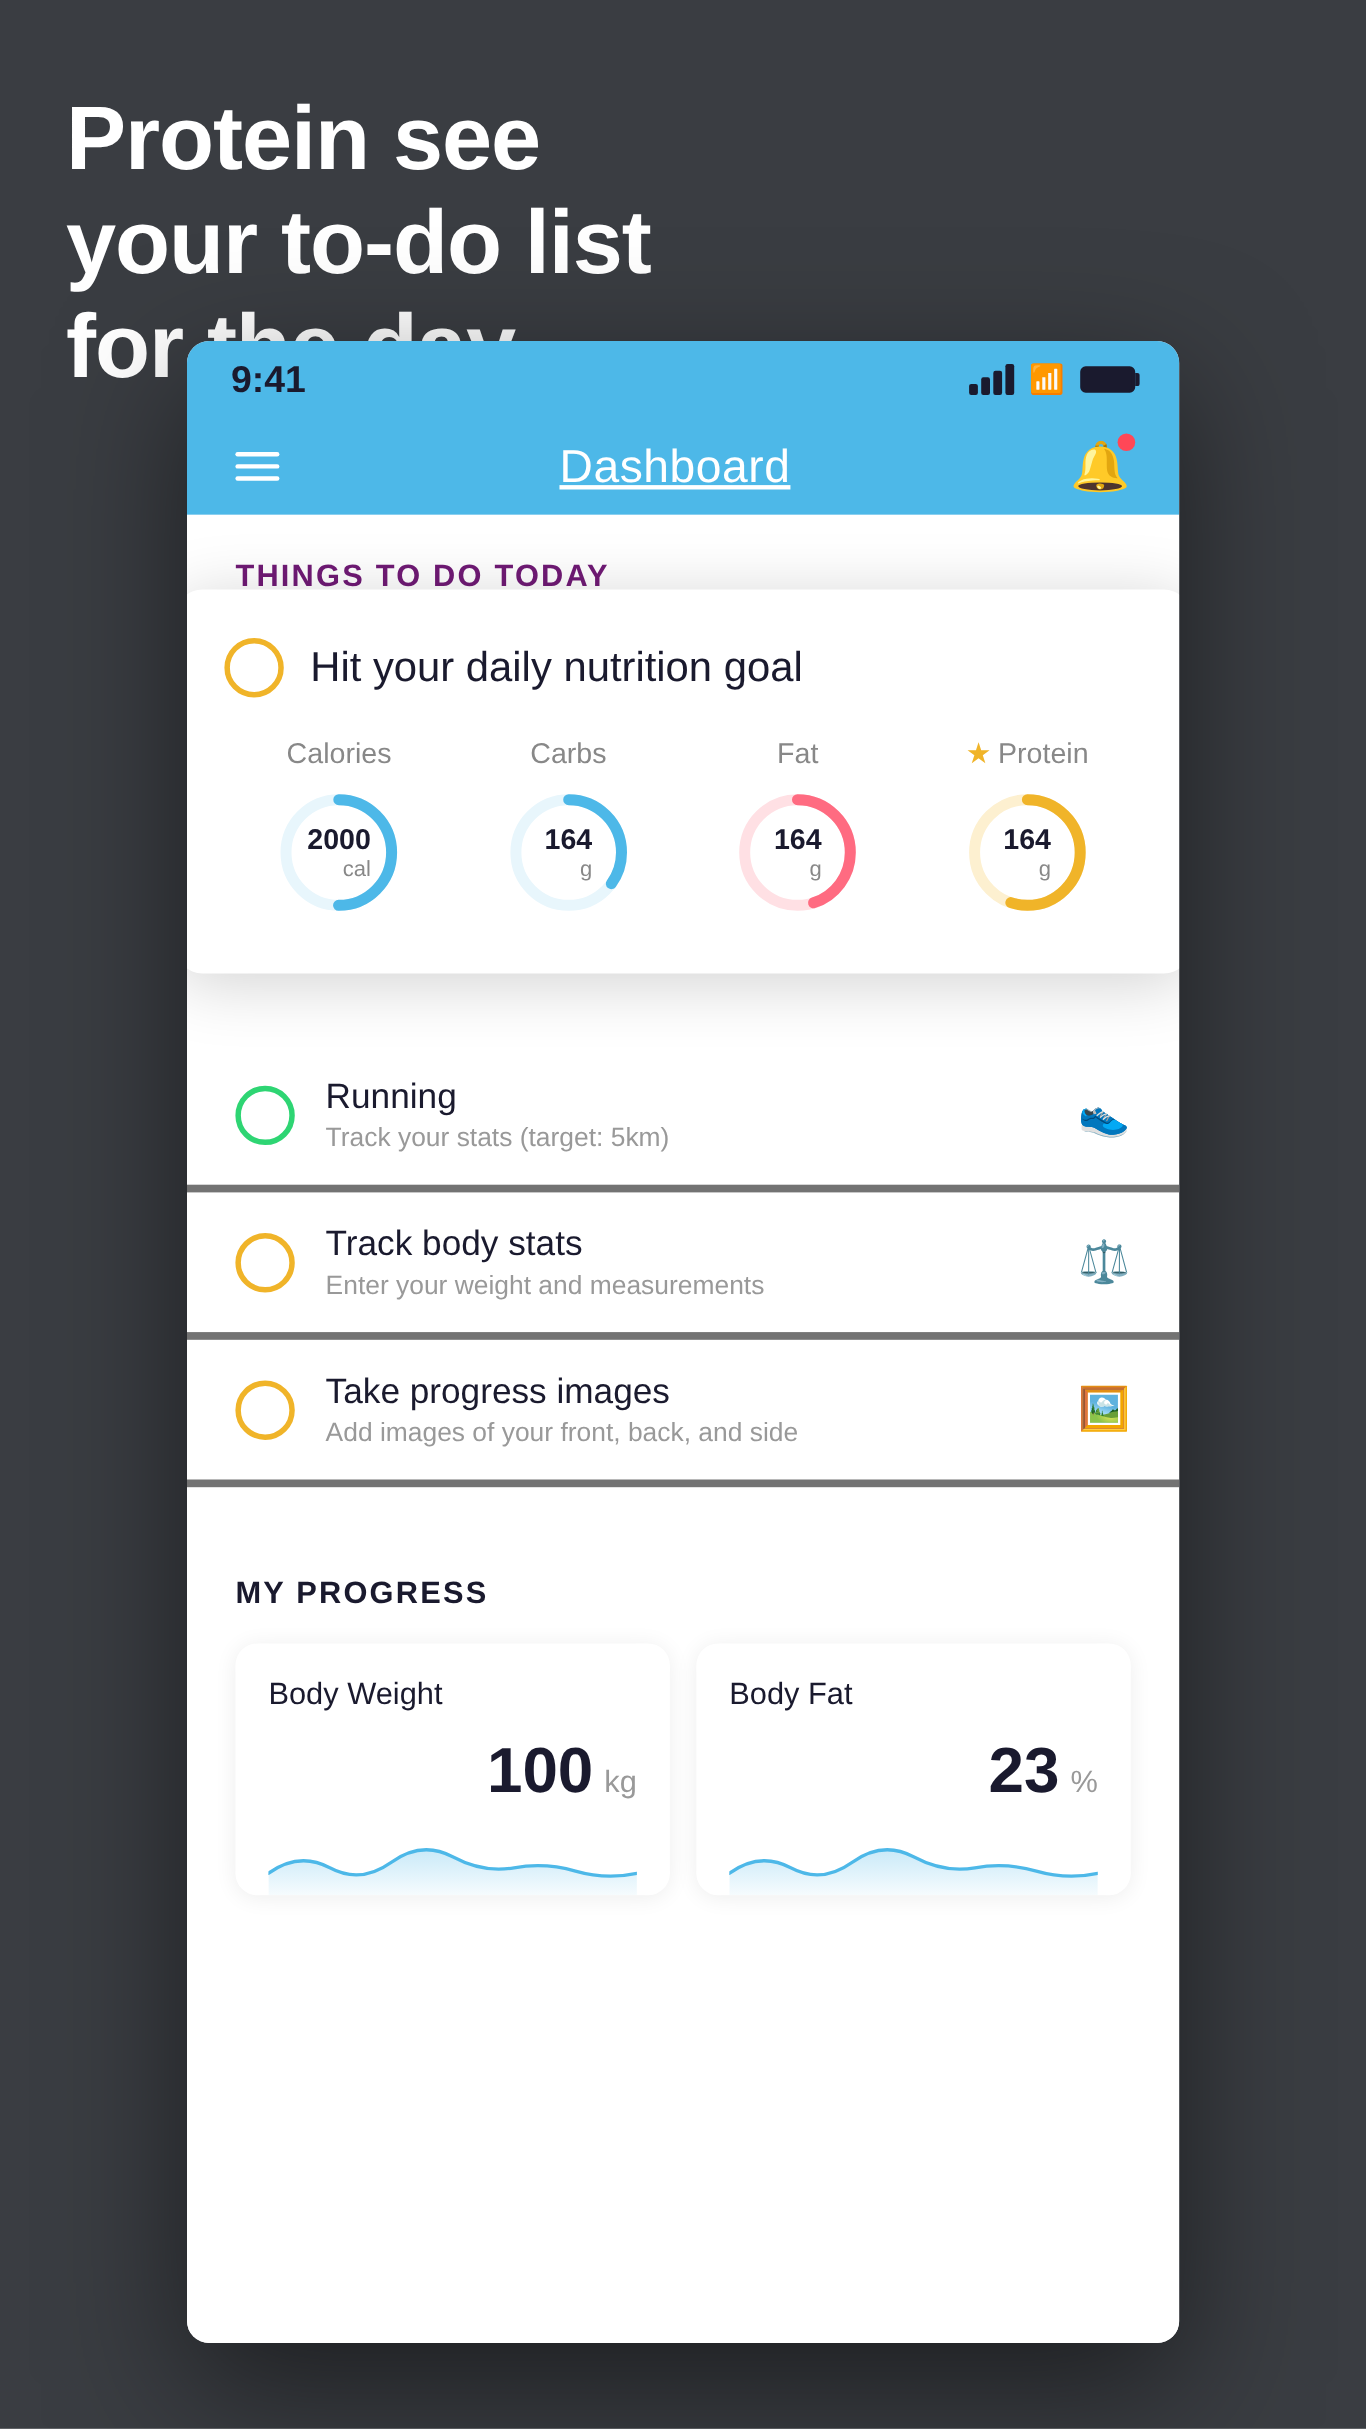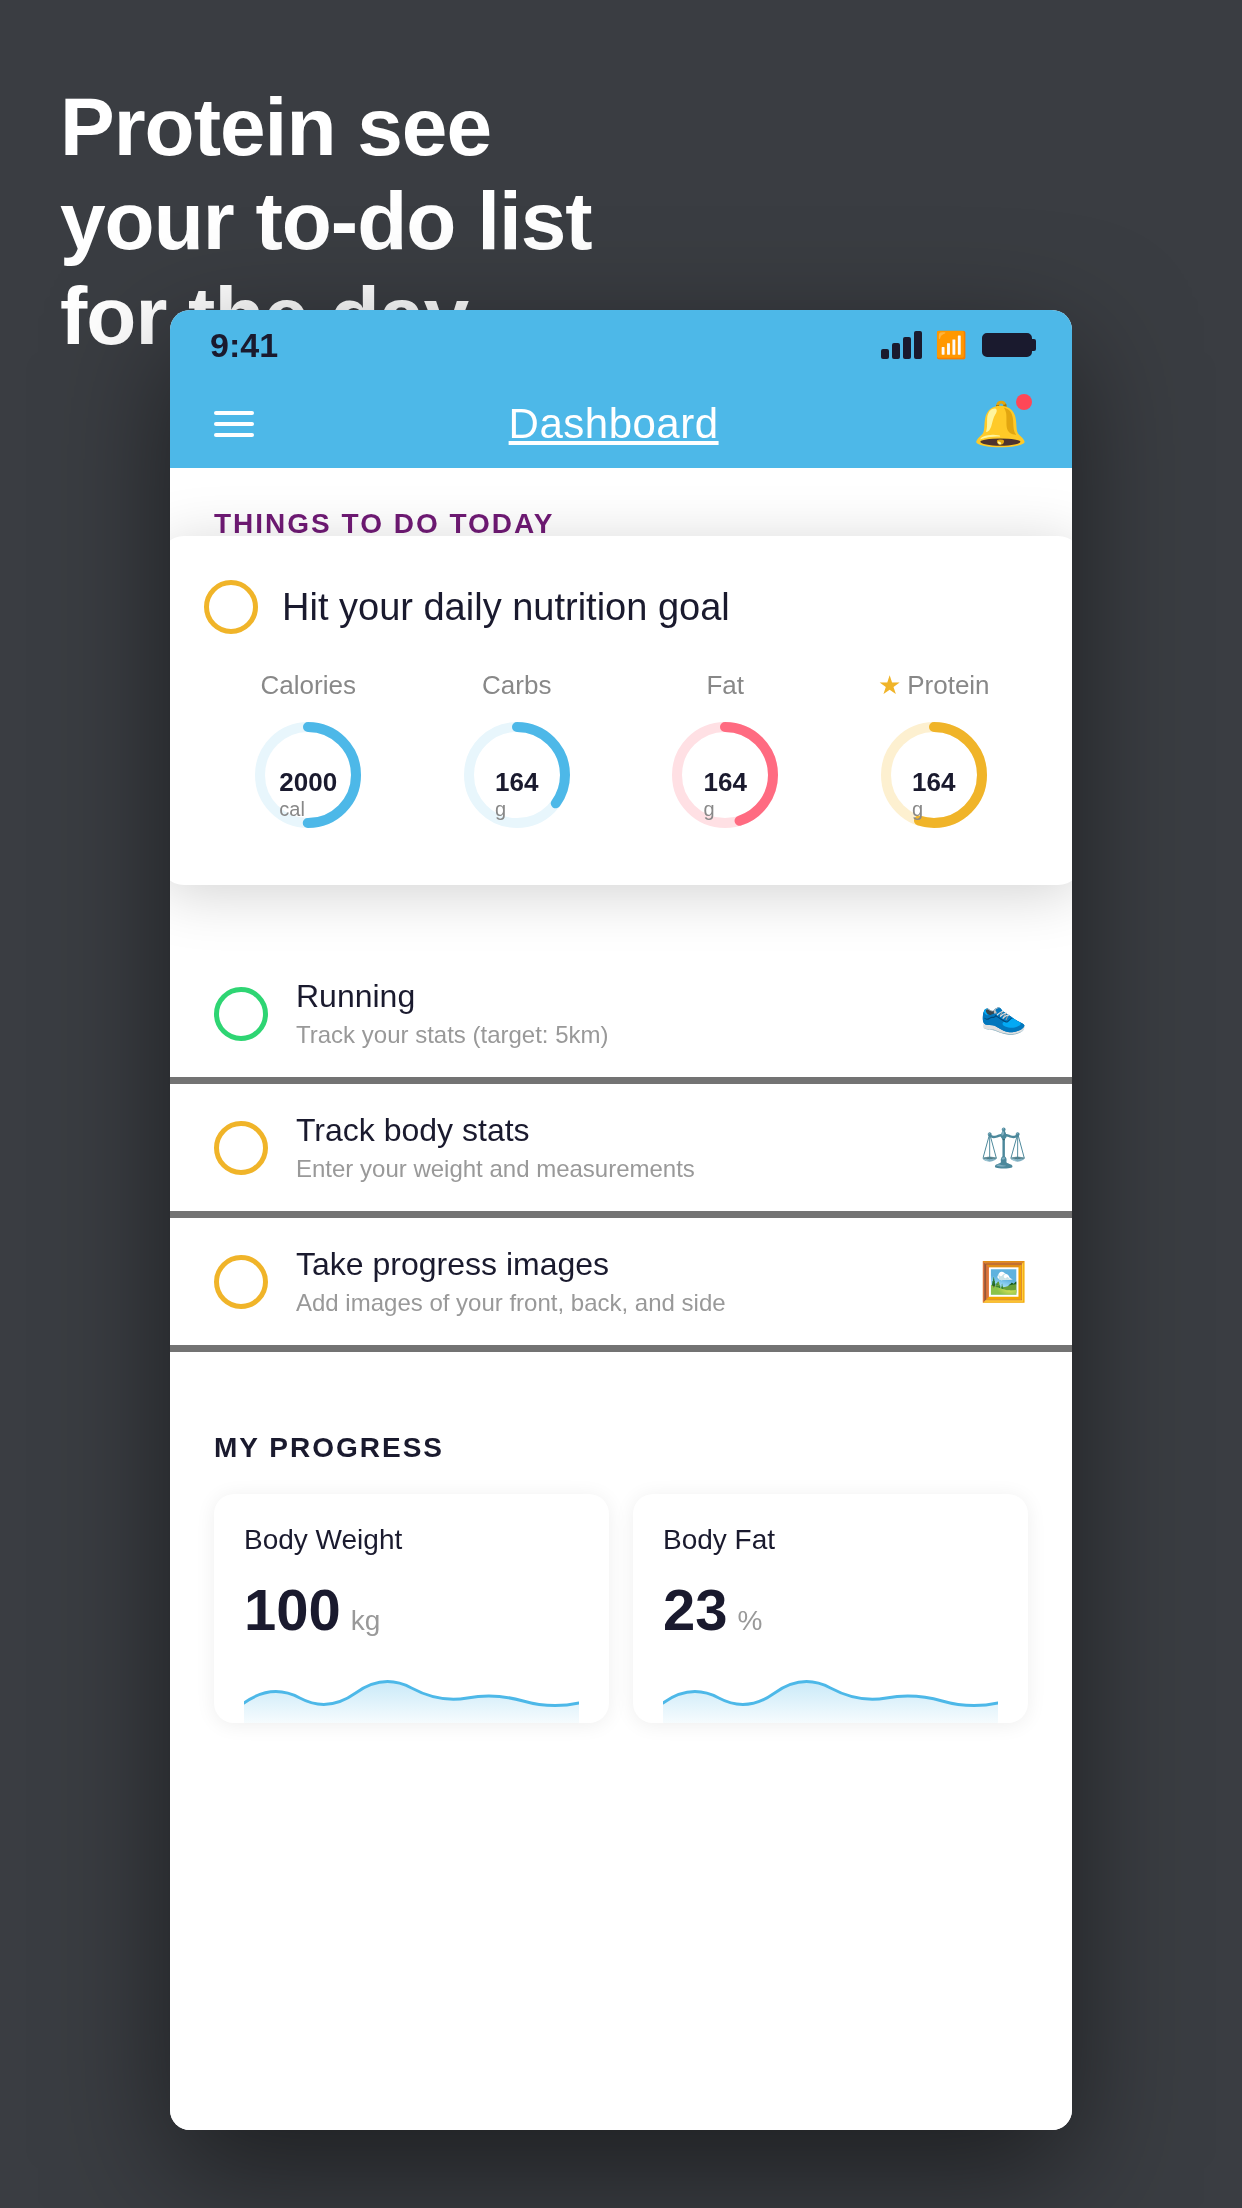--- a/index.html
+++ b/index.html
@@ -174,22 +174,21 @@
     
     .donut-wrap {
       position: relative;
       width: 120px; height: 120px;
     }
     .donut-wrap svg { width: 120px; height: 120px; }
     .donut-text {
       position: absolute;
       top: 50%; left: 50%;
       transform: translate(-50%, -50%);
-      text-align: left;
-      margin-top: 19px;
+      text-align: right;
     }
     .donut-number {
       font-size: 26px;
       font-weight: 700;
       color: #1a1a2e;
       display: block;
     }
     .donut-unit {
       font-size: 20px;
       color: #888;
@@ -263,20 +262,21 @@
       font-size: 28px;
       color: #1a1a2e;
       font-weight: 500;
       margin-bottom: 20px;
     }
     .progress-value {
       display: flex;
       align-items: baseline;
       gap: 10px;
       margin-bottom: 20px;
+      justify-content: flex-end;
     }
     .progress-number {
       font-size: 58px;
       font-weight: 700;
       color: #1a1a2e;
     }
     .progress-unit {
       font-size: 28px;
       color: #999;
     }

